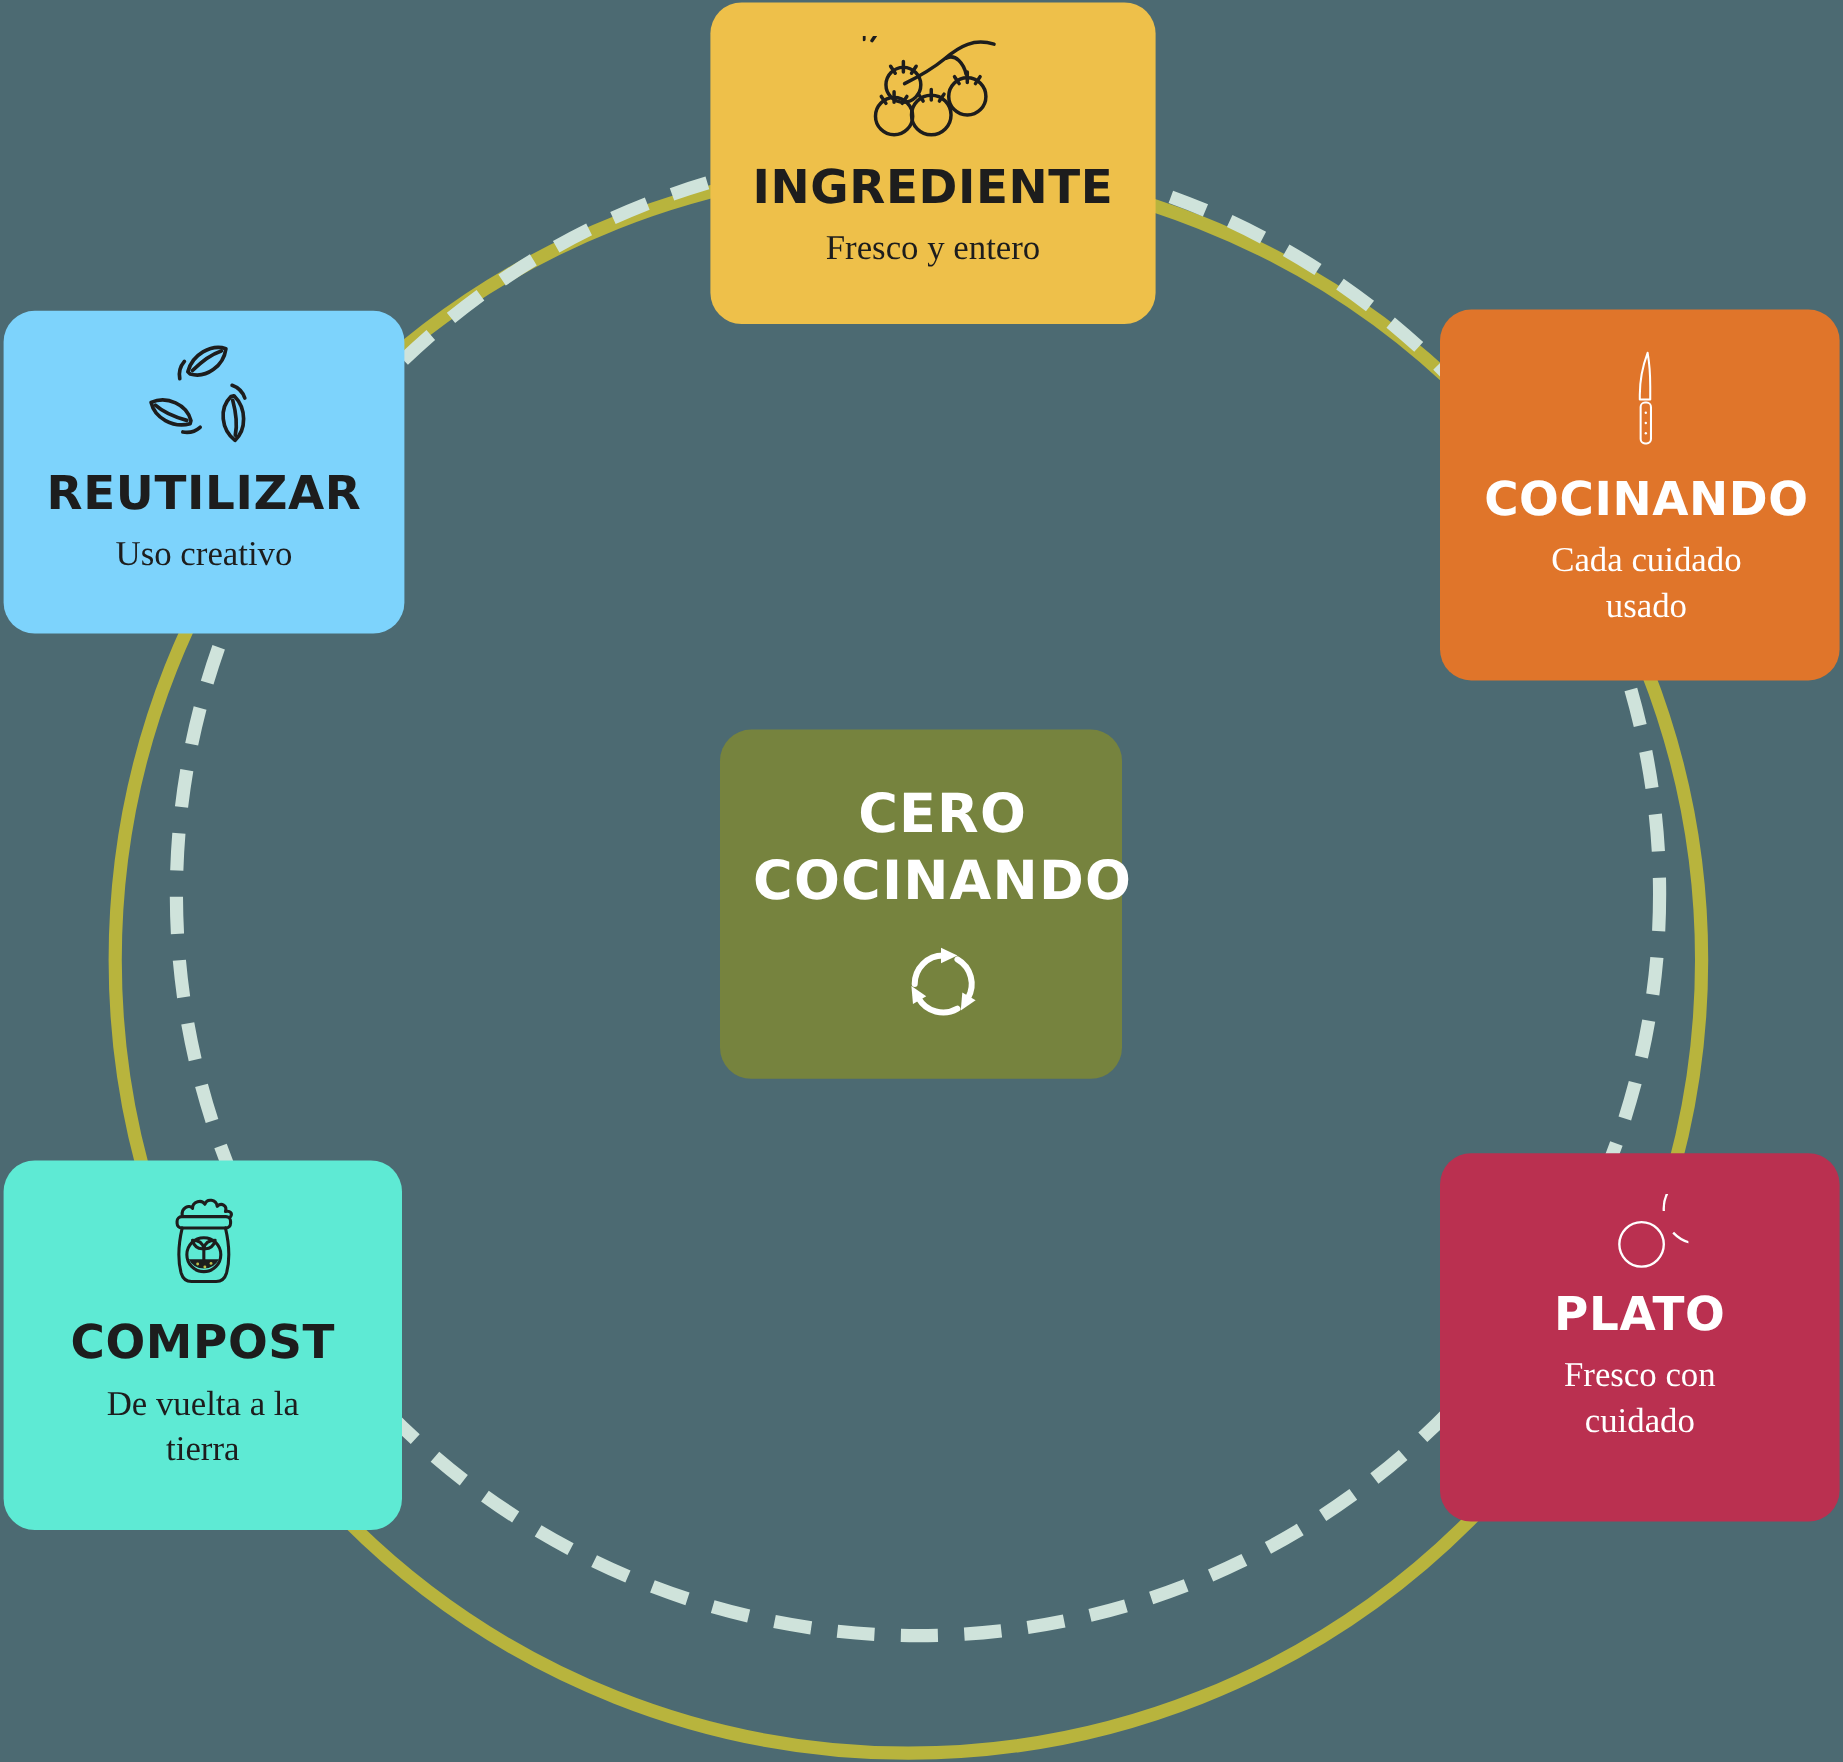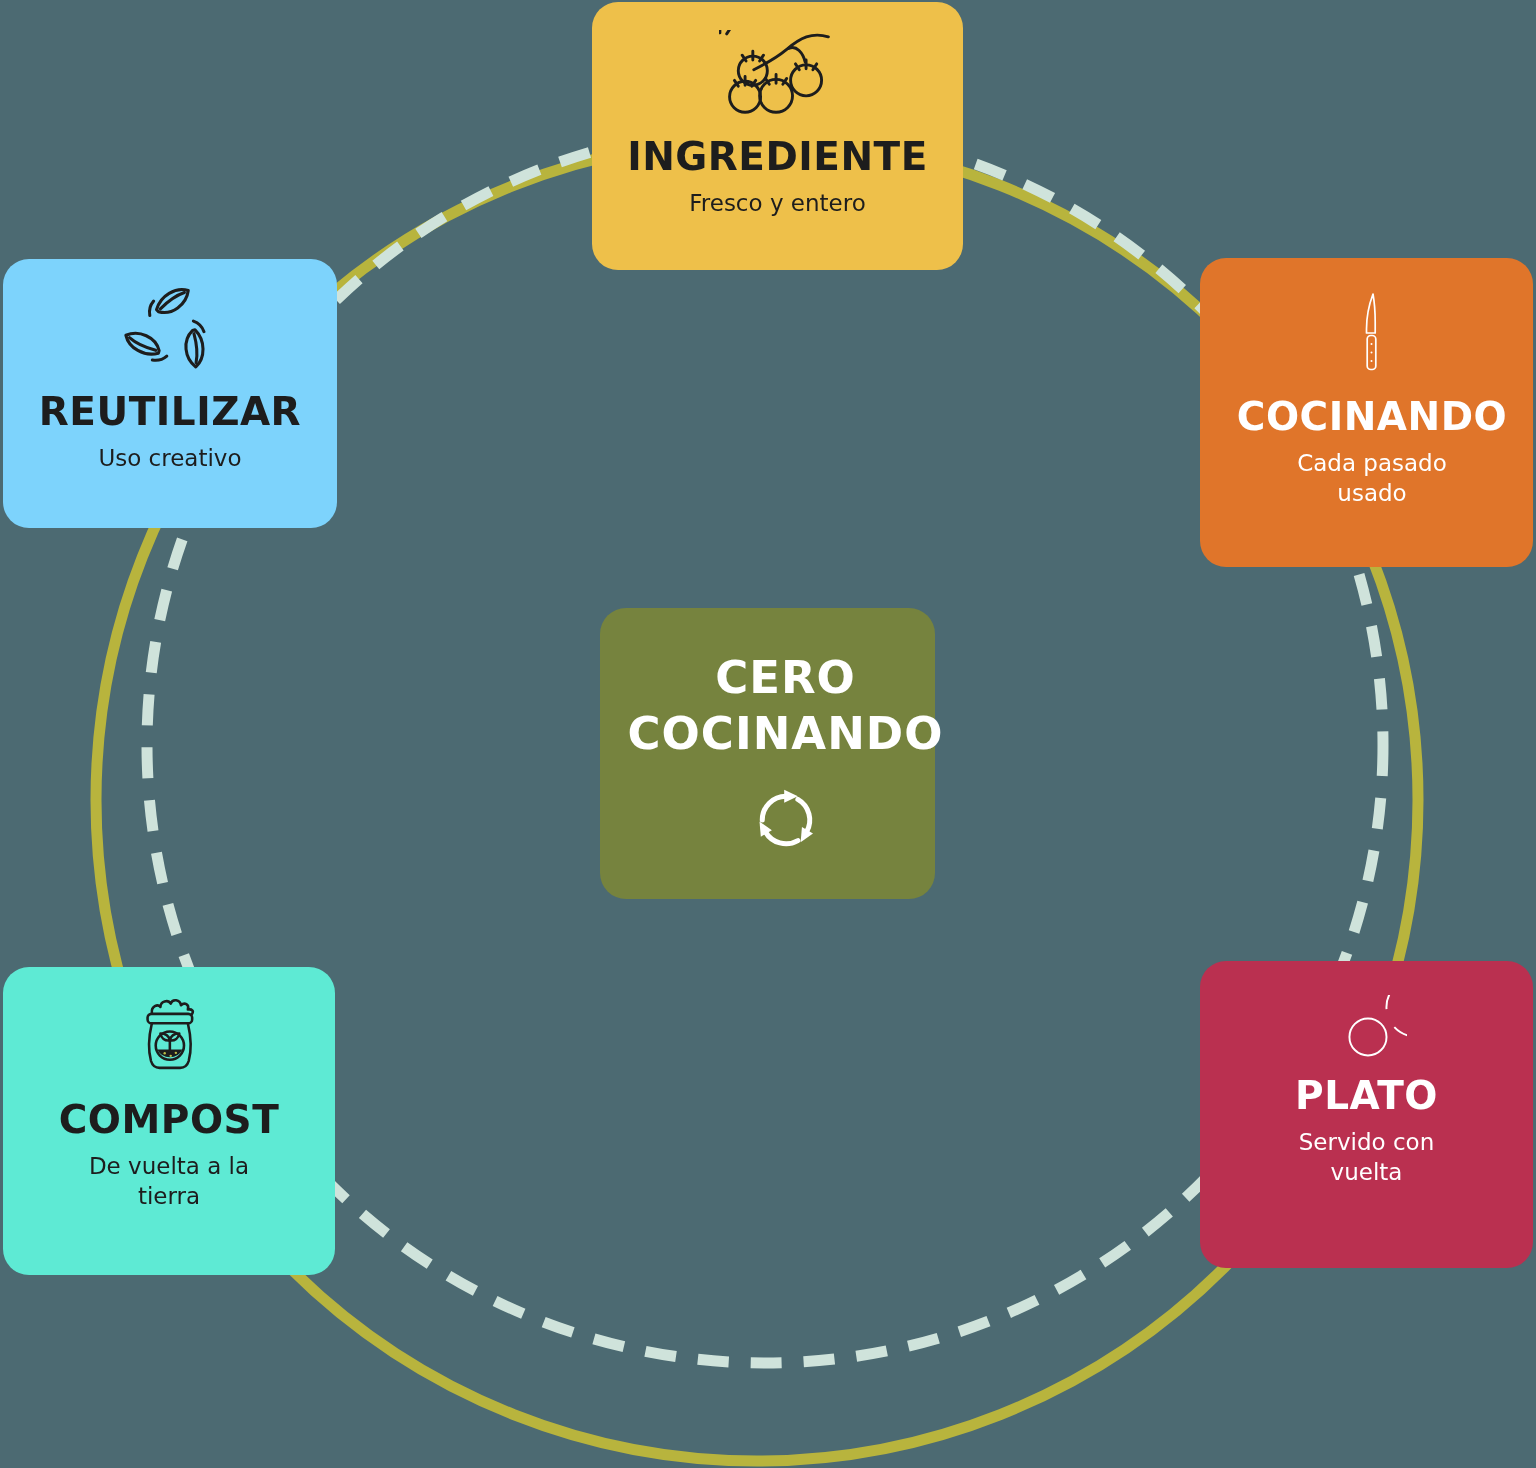--- a/index.html
+++ b/index.html
@@ -9,21 +9,21 @@
     overflow:hidden;font-family:"DejaVu Sans", sans-serif;
   }
   .ring{position:absolute;left:0;top:0;z-index:0;}
   .node{
     position:absolute;z-index:2;border-radius:26px;
     display:flex;flex-direction:column;align-items:center;text-align:center;
     box-sizing:border-box;
   }
   .icon{display:flex;align-items:flex-end;justify-content:center;}
   .title{font-weight:bold;font-size:39px;letter-spacing:.5px;line-height:1.1;}
-  .subtitle{font-size:23px;line-height:1.32;margin-top:9px;}
+  .subtitle{font-size:29px;line-height:1.32;margin-top:9px;font-family:Liberation Serif, serif;}
   .subtitle--narrow{max-width:212px;}
   .dark-text .title,.dark-text .subtitle{color:#1d1d1d;}
   .light-text .title,.light-text .subtitle{color:#ffffff;}
 
   #node-ingrediente{left:592px;top:2px;width:371px;height:268px;background:#EEC04A;}
   #node-ingrediente .icon{margin-top:26px;height:94px;}
   #node-ingrediente .title{margin-top:14px;}
 
   #node-reutilizar{left:3px;top:259px;width:334px;height:269px;background:#7dd3fc;}
   #node-reutilizar .icon{margin-top:24px;height:96px;}
@@ -91,34 +91,34 @@
           <rect x="8.2" y="43.5" width="8.6" height="34" rx="3.6"></rect>
         </g>
         <g fill="#ffffff">
           <circle cx="12.5" cy="52" r="1"></circle>
           <circle cx="12.5" cy="60.5" r="1"></circle>
           <circle cx="12.5" cy="69" r="1"></circle>
         </g>
       </svg>
     </div>
     <div class="title">COCINANDO</div>
-    <div class="subtitle subtitle--narrow">Cada pasado usado</div>
+    <div class="subtitle subtitle--narrow">Cada cuidado usado</div>
   </div>
 
   <div class="node light-text" id="node-plato">
     <div class="icon">
       <svg width="80" height="80" viewBox="0 0 82 82">
         <g fill="none" stroke="#ffffff" stroke-width="2">
           <path d="M69 33 A 29.5 29.5 0 1 0 61 14.5"></path>
           <circle cx="42" cy="43" r="19"></circle>
         </g>
       </svg>
     </div>
     <div class="title">PLATO</div>
-    <div class="subtitle subtitle--narrow">Servido con vuelta</div>
+    <div class="subtitle subtitle--narrow">Fresco con cuidado</div>
   </div>
 
   <div class="node dark-text" id="node-compost">
     <div class="icon">
       <svg width="86" height="84" viewBox="0 0 100 98">
         <g fill="none" stroke="#1d1d1d" stroke-width="3" stroke-linecap="round" stroke-linejoin="round">
           <path d="M30 21 C 29 13, 37 10, 40 14 C 40 7, 49 5, 52 10 C 54 4, 63 5, 64 12 C 68 8, 74 11, 72 17 C 77 16, 79 19, 77 22"></path>
           <rect x="25" y="22" width="52" height="11" rx="4.5"></rect>
           <path d="M30 33 C 26 50, 26 66, 29 77 C 30.5 82, 34 85, 39 85 L 63 85 C 68 85, 71.5 82, 73 77 C 76 66, 76 50, 72 33"></path>
           <circle cx="51" cy="59" r="16.5"></circle>

